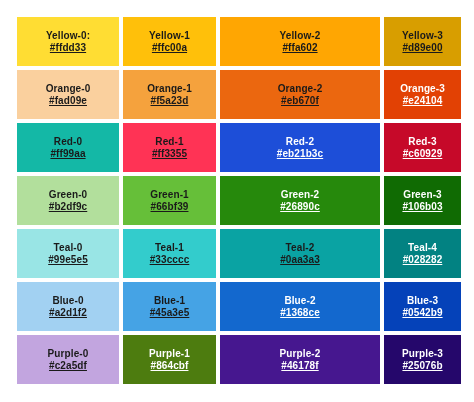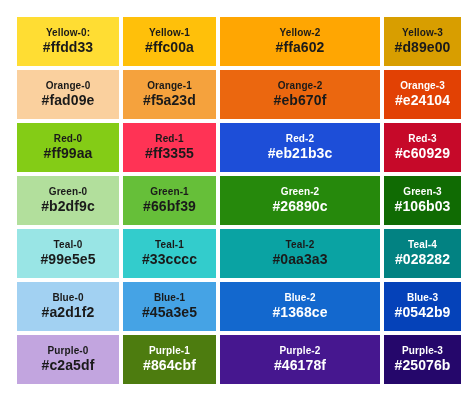--- a/index.html
+++ b/index.html
@@ -48,24 +48,25 @@
   .swatch.col-3 { flex: 0 0 77px; }
 
   .swatch-name {
     font-size: 10px;
     font-weight: bold;
     letter-spacing: 0.1px;
     white-space: nowrap;
   }
 
   .swatch-hex {
-    font-size: 14px;
+    font-size: 10px;
     font-weight: bold;
     letter-spacing: 0.1px;
     white-space: nowrap;
+    text-decoration: underline;
   }
 </style>
 </head>
 <body>
 
 <div id="palette-grid">
     <div class="palette-row">
       <div class="swatch col-0" style="background: rgb(255, 221, 51); color: rgb(26, 26, 26);">
         <div class="swatch-name">Yellow-0:</div>
         <div class="swatch-hex">#ffdd33</div>
@@ -95,21 +96,21 @@
       <div class="swatch col-2" style="background: rgb(235, 103, 15); color: rgb(26, 26, 26);">
         <div class="swatch-name">Orange-2</div>
         <div class="swatch-hex">#eb670f</div>
       </div>
       <div class="swatch col-3" style="background: rgb(226, 65, 4); color: rgb(255, 255, 255);">
         <div class="swatch-name">Orange-3</div>
         <div class="swatch-hex">#e24104</div>
       </div>
     </div>
     <div class="palette-row">
-      <div class="swatch col-0" style="background: #84cc16; color: rgb(26, 26, 26);">
+      <div class="swatch col-0" style="background: #14b8a6; color: rgb(26, 26, 26);">
         <div class="swatch-name">Red-0</div>
         <div class="swatch-hex">#ff99aa</div>
       </div>
       <div class="swatch col-1" style="background: rgb(255, 51, 85); color: rgb(26, 26, 26);">
         <div class="swatch-name">Red-1</div>
         <div class="swatch-hex">#ff3355</div>
       </div>
       <div class="swatch col-2" style="background: #1d4ed8; color: rgb(255, 255, 255);">
         <div class="swatch-name">Red-2</div>
         <div class="swatch-hex">#eb21b3c</div>

